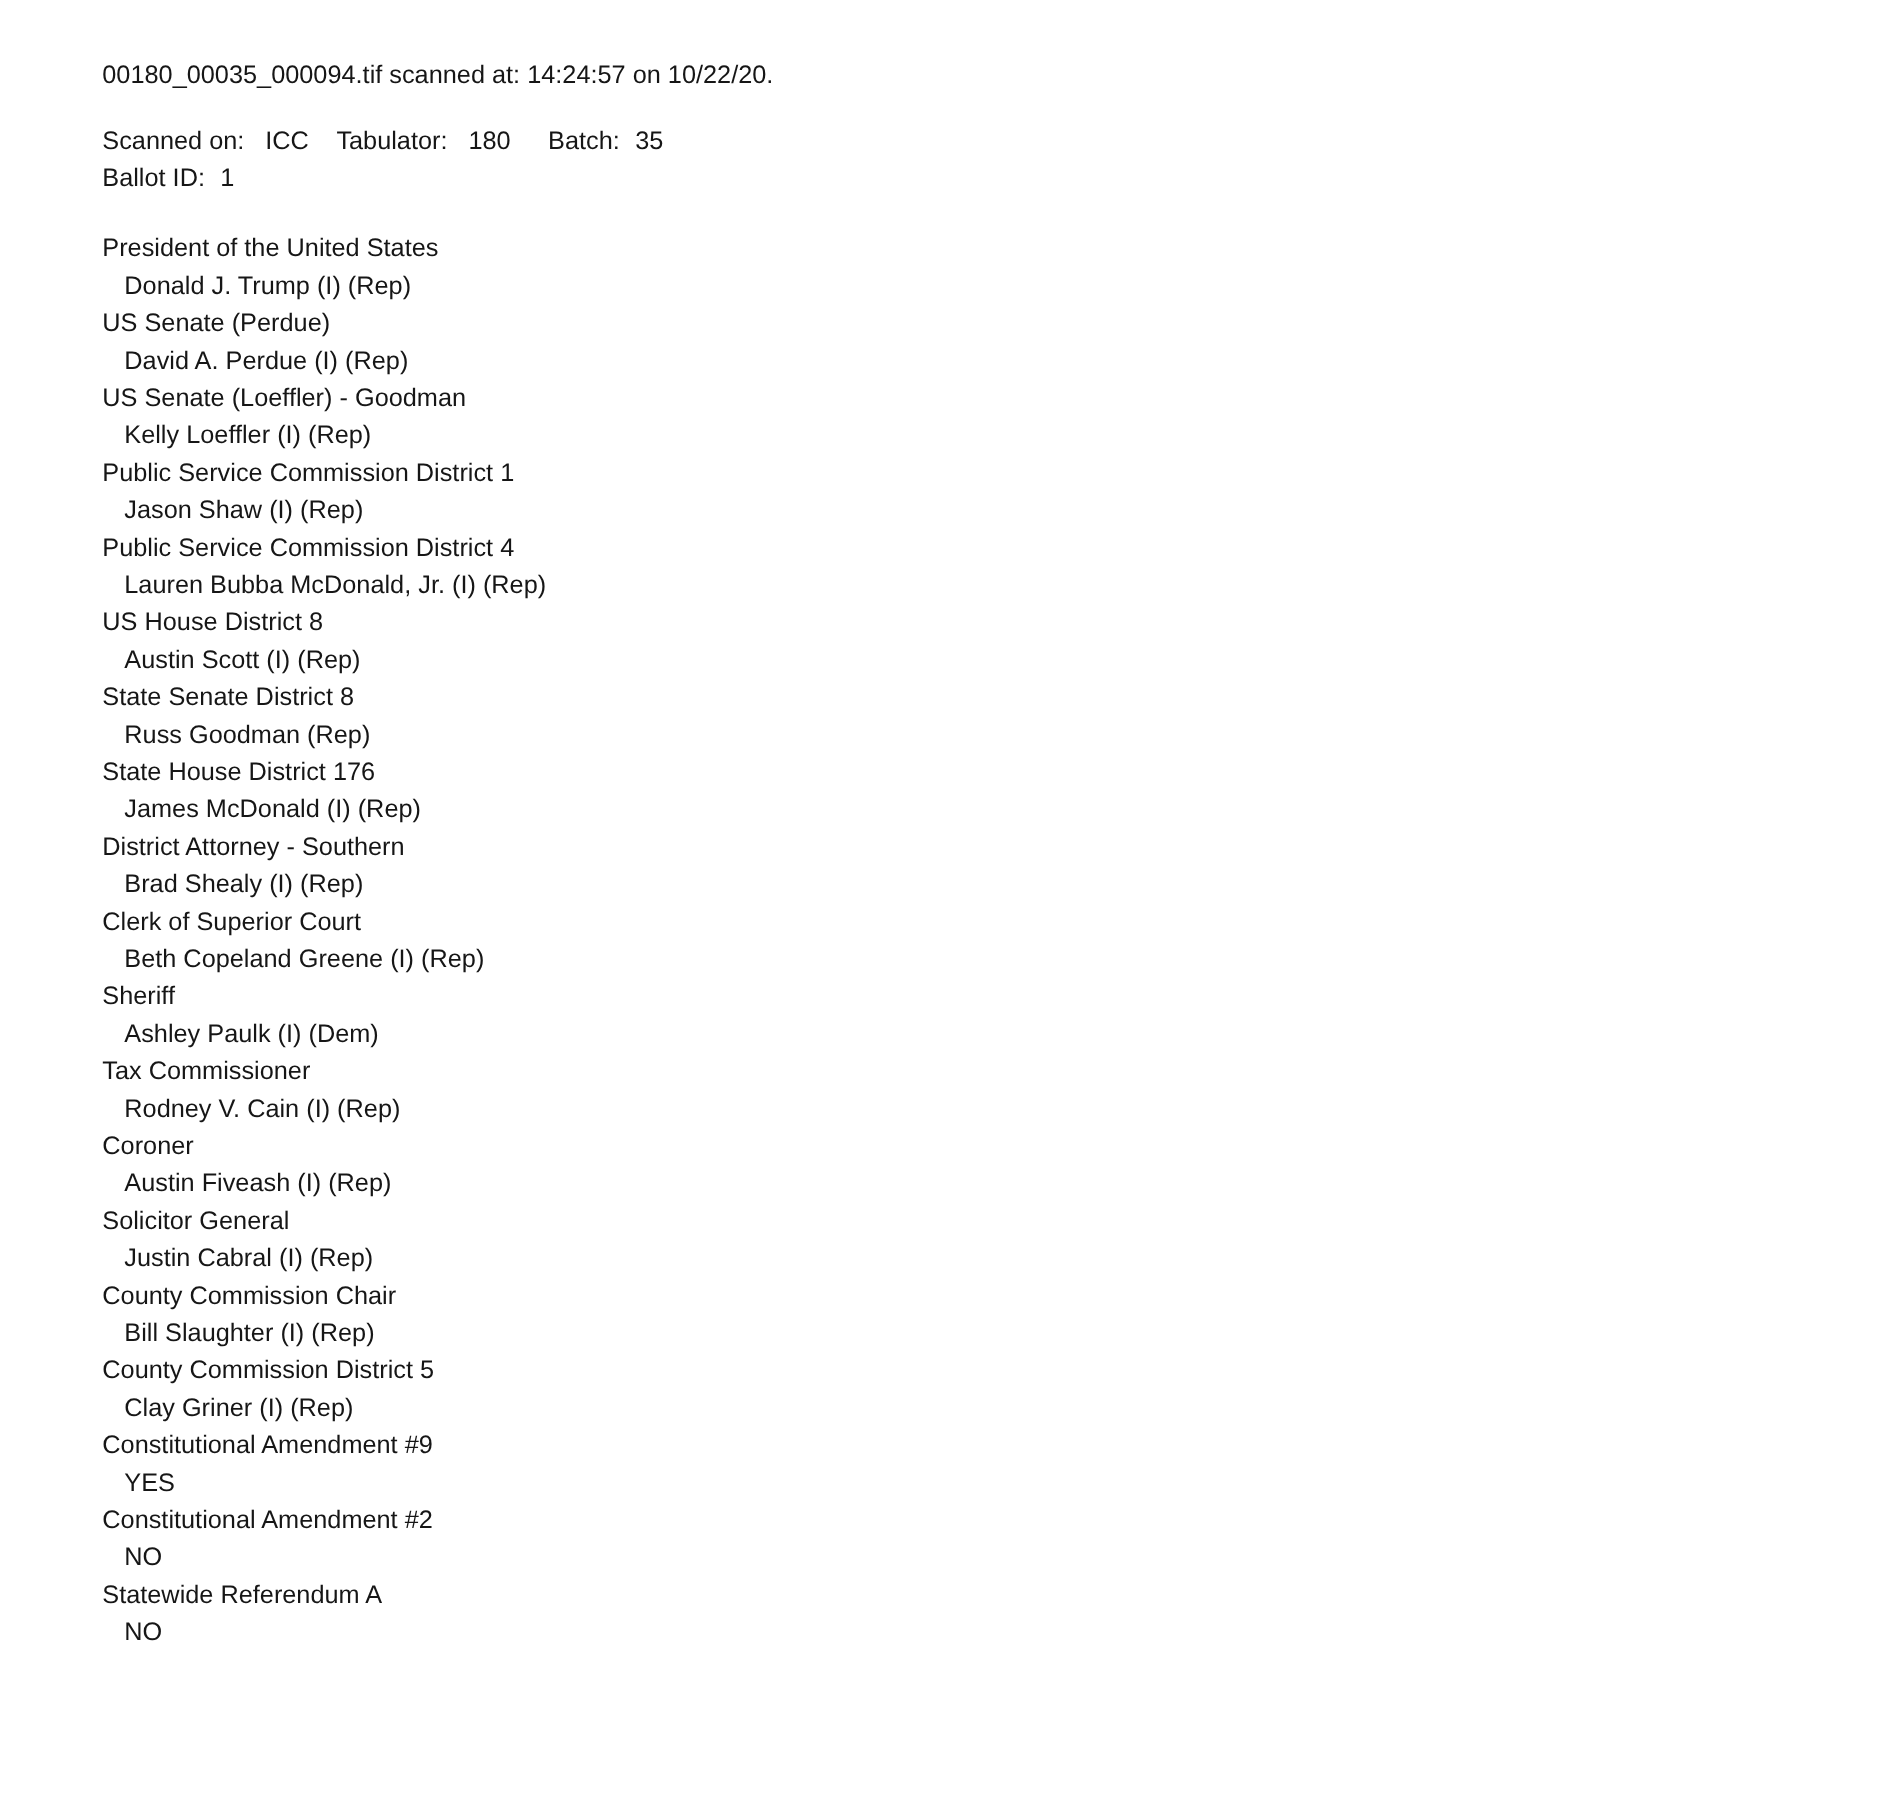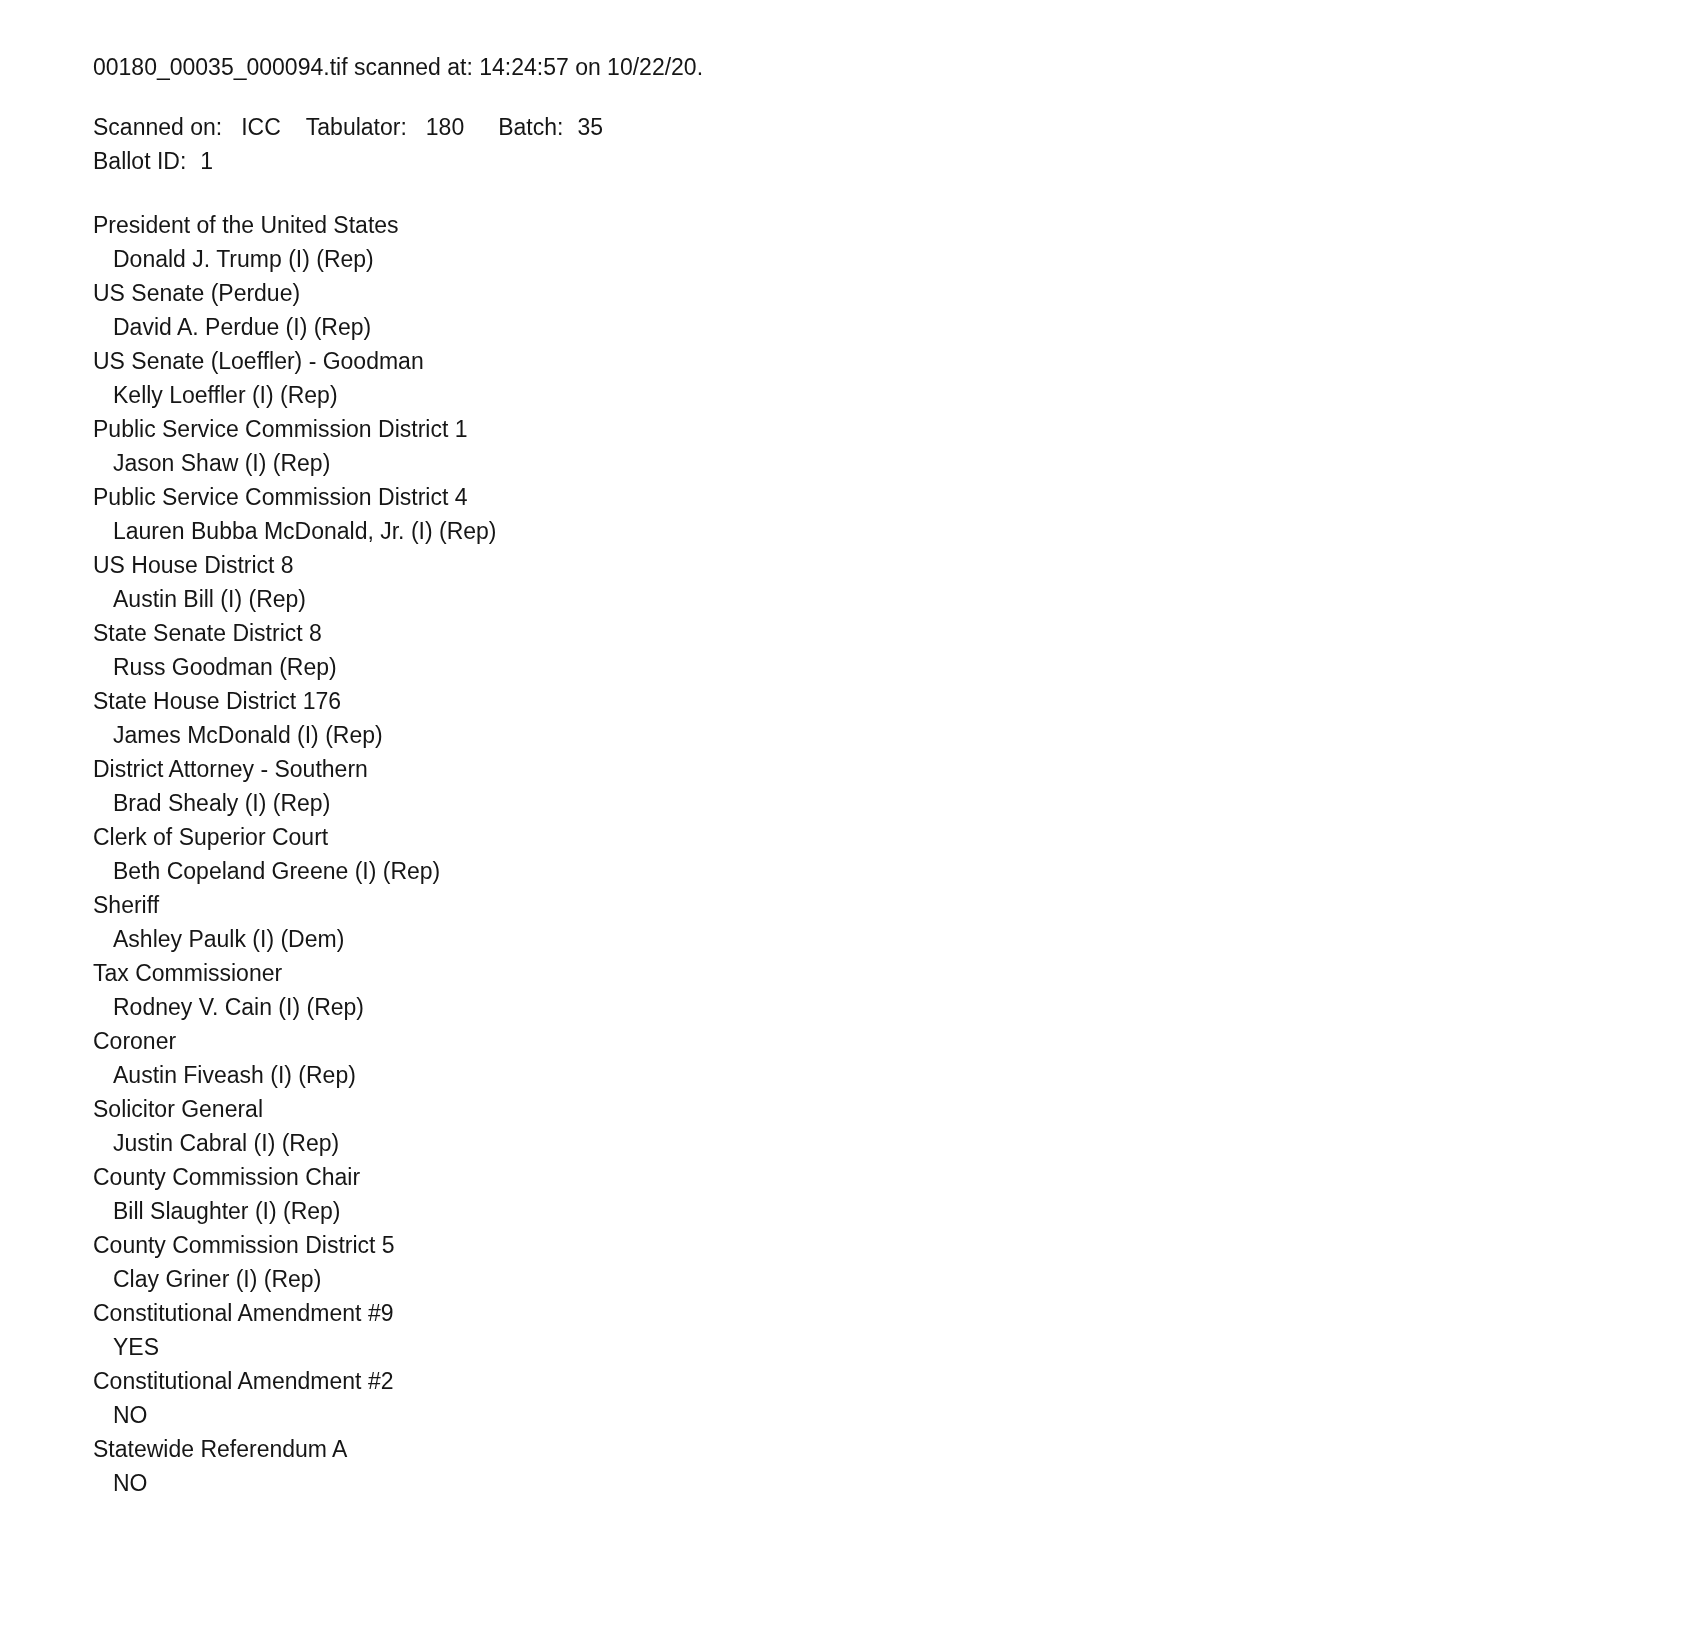--- a/index.html
+++ b/index.html
@@ -76,21 +76,21 @@
       <div class="contest-selection">Jason Shaw (I) (Rep)</div>
     </div>
 
     <div class="contest">
       <div class="contest-title">Public Service Commission District 4</div>
       <div class="contest-selection">Lauren Bubba McDonald, Jr. (I) (Rep)</div>
     </div>
 
     <div class="contest">
       <div class="contest-title">US House District 8</div>
-      <div class="contest-selection">Austin Bill (I) (Rep)</div>
+      <div class="contest-selection">Austin Scott (I) (Rep)</div>
     </div>
 
     <div class="contest">
       <div class="contest-title">State Senate District 8</div>
       <div class="contest-selection">Russ Goodman (Rep)</div>
     </div>
 
     <div class="contest">
       <div class="contest-title">State House District 176</div>
       <div class="contest-selection">James McDonald (I) (Rep)</div>

